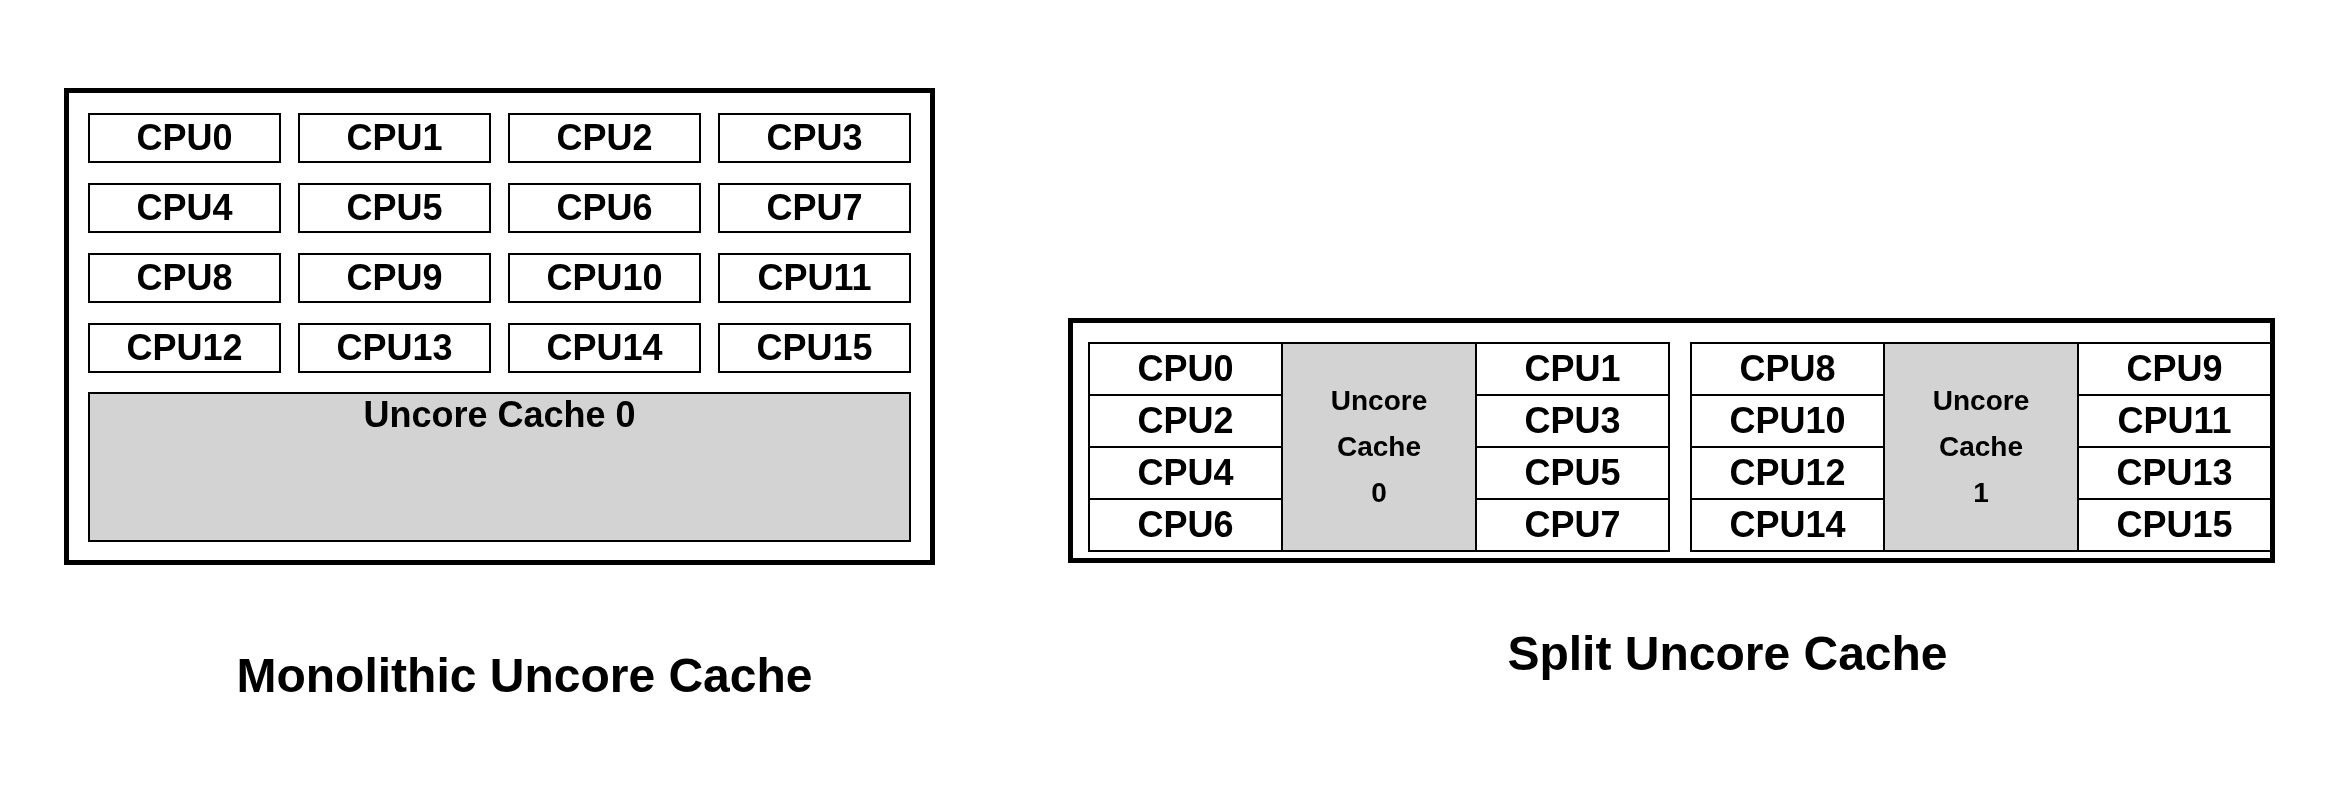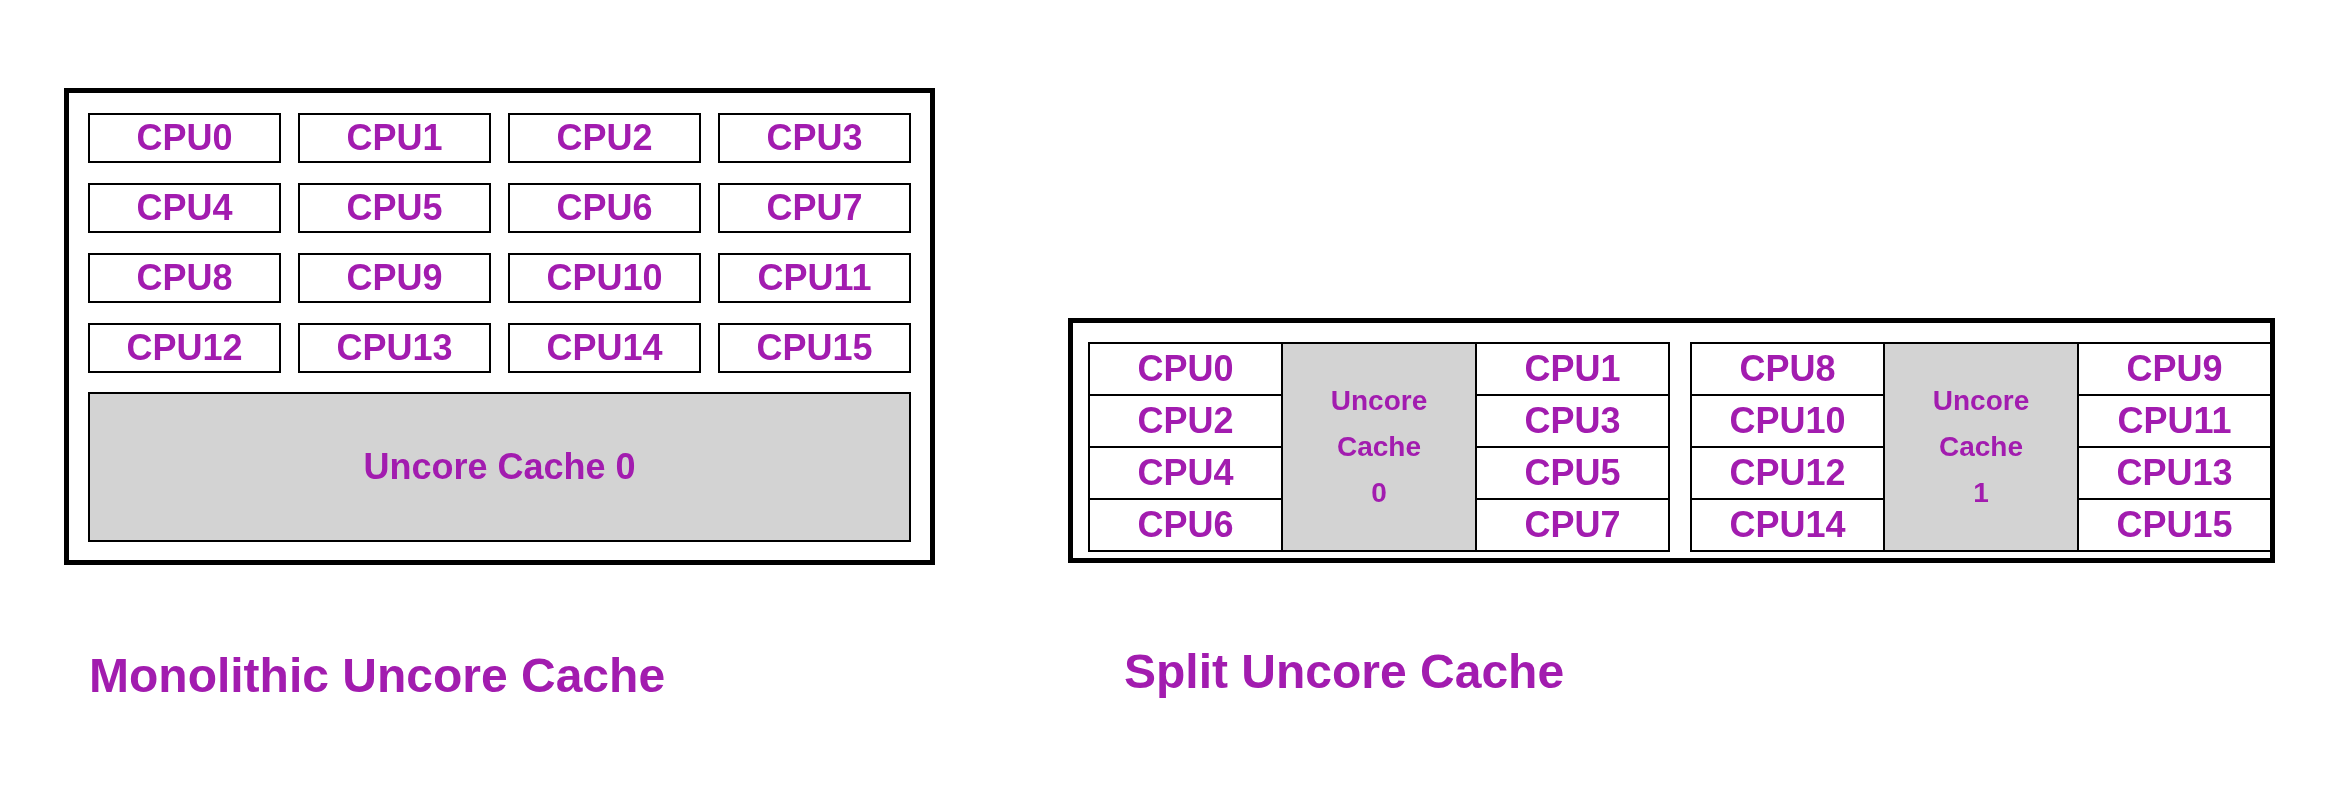--- a/index.html
+++ b/index.html
@@ -3,21 +3,21 @@
 <meta charset="utf-8">
 <style>
   html, body { margin: 0; padding: 0; background: #ffffff; }
   .canvas {
     position: relative;
     width: 2348px;
     height: 802px;
     background: #ffffff;
     font-family: "Liberation Sans", sans-serif;
     font-weight: bold;
-    color: #a21caf;
+    color: #000000;
     overflow: hidden;
   }
 
   
   .outer-box {
     position: absolute;
     border: 5px solid #000000;
     background: #ffffff;
     box-sizing: border-box;
   }
@@ -45,21 +45,21 @@
     justify-content: center;
     font-size: 36px;
     background: #ffffff;
   }
   .uncore-wide {
     margin-top: 19px;
     height: 150px;
     border: 2px solid #000000;
     box-sizing: border-box;
     display: flex;
-    align-items: center;
+    align-items: flex-start;
     justify-content: center;
     font-size: 36px;
   }
 
   
   .split {
     left: 1068px;
     top: 318px;
     width: 1207px;
     height: 245px;
@@ -94,24 +94,25 @@
   .cache-line {
     font-size: 28px;
     line-height: 46px;
   }
 
   
   .caption {
     position: absolute;
     font-size: 48px;
     line-height: 1;
+    text-align: center;
     white-space: nowrap;
   }
   .caption-left  { left: 89px;   top: 652px; width: 871px; }
-  .caption-right { left: 1124px; top: 648px; width: 1207px; }
+  .caption-right { left: 1124px; top: 630px; width: 1207px; }
 </style>
 </head>
 <body>
 
 <div class="canvas">
 
   <div class="outer-box mono">
     <div class="cpu-grid">
       <div class="cpu-box">CPU0</div>
       <div class="cpu-box">CPU1</div>

